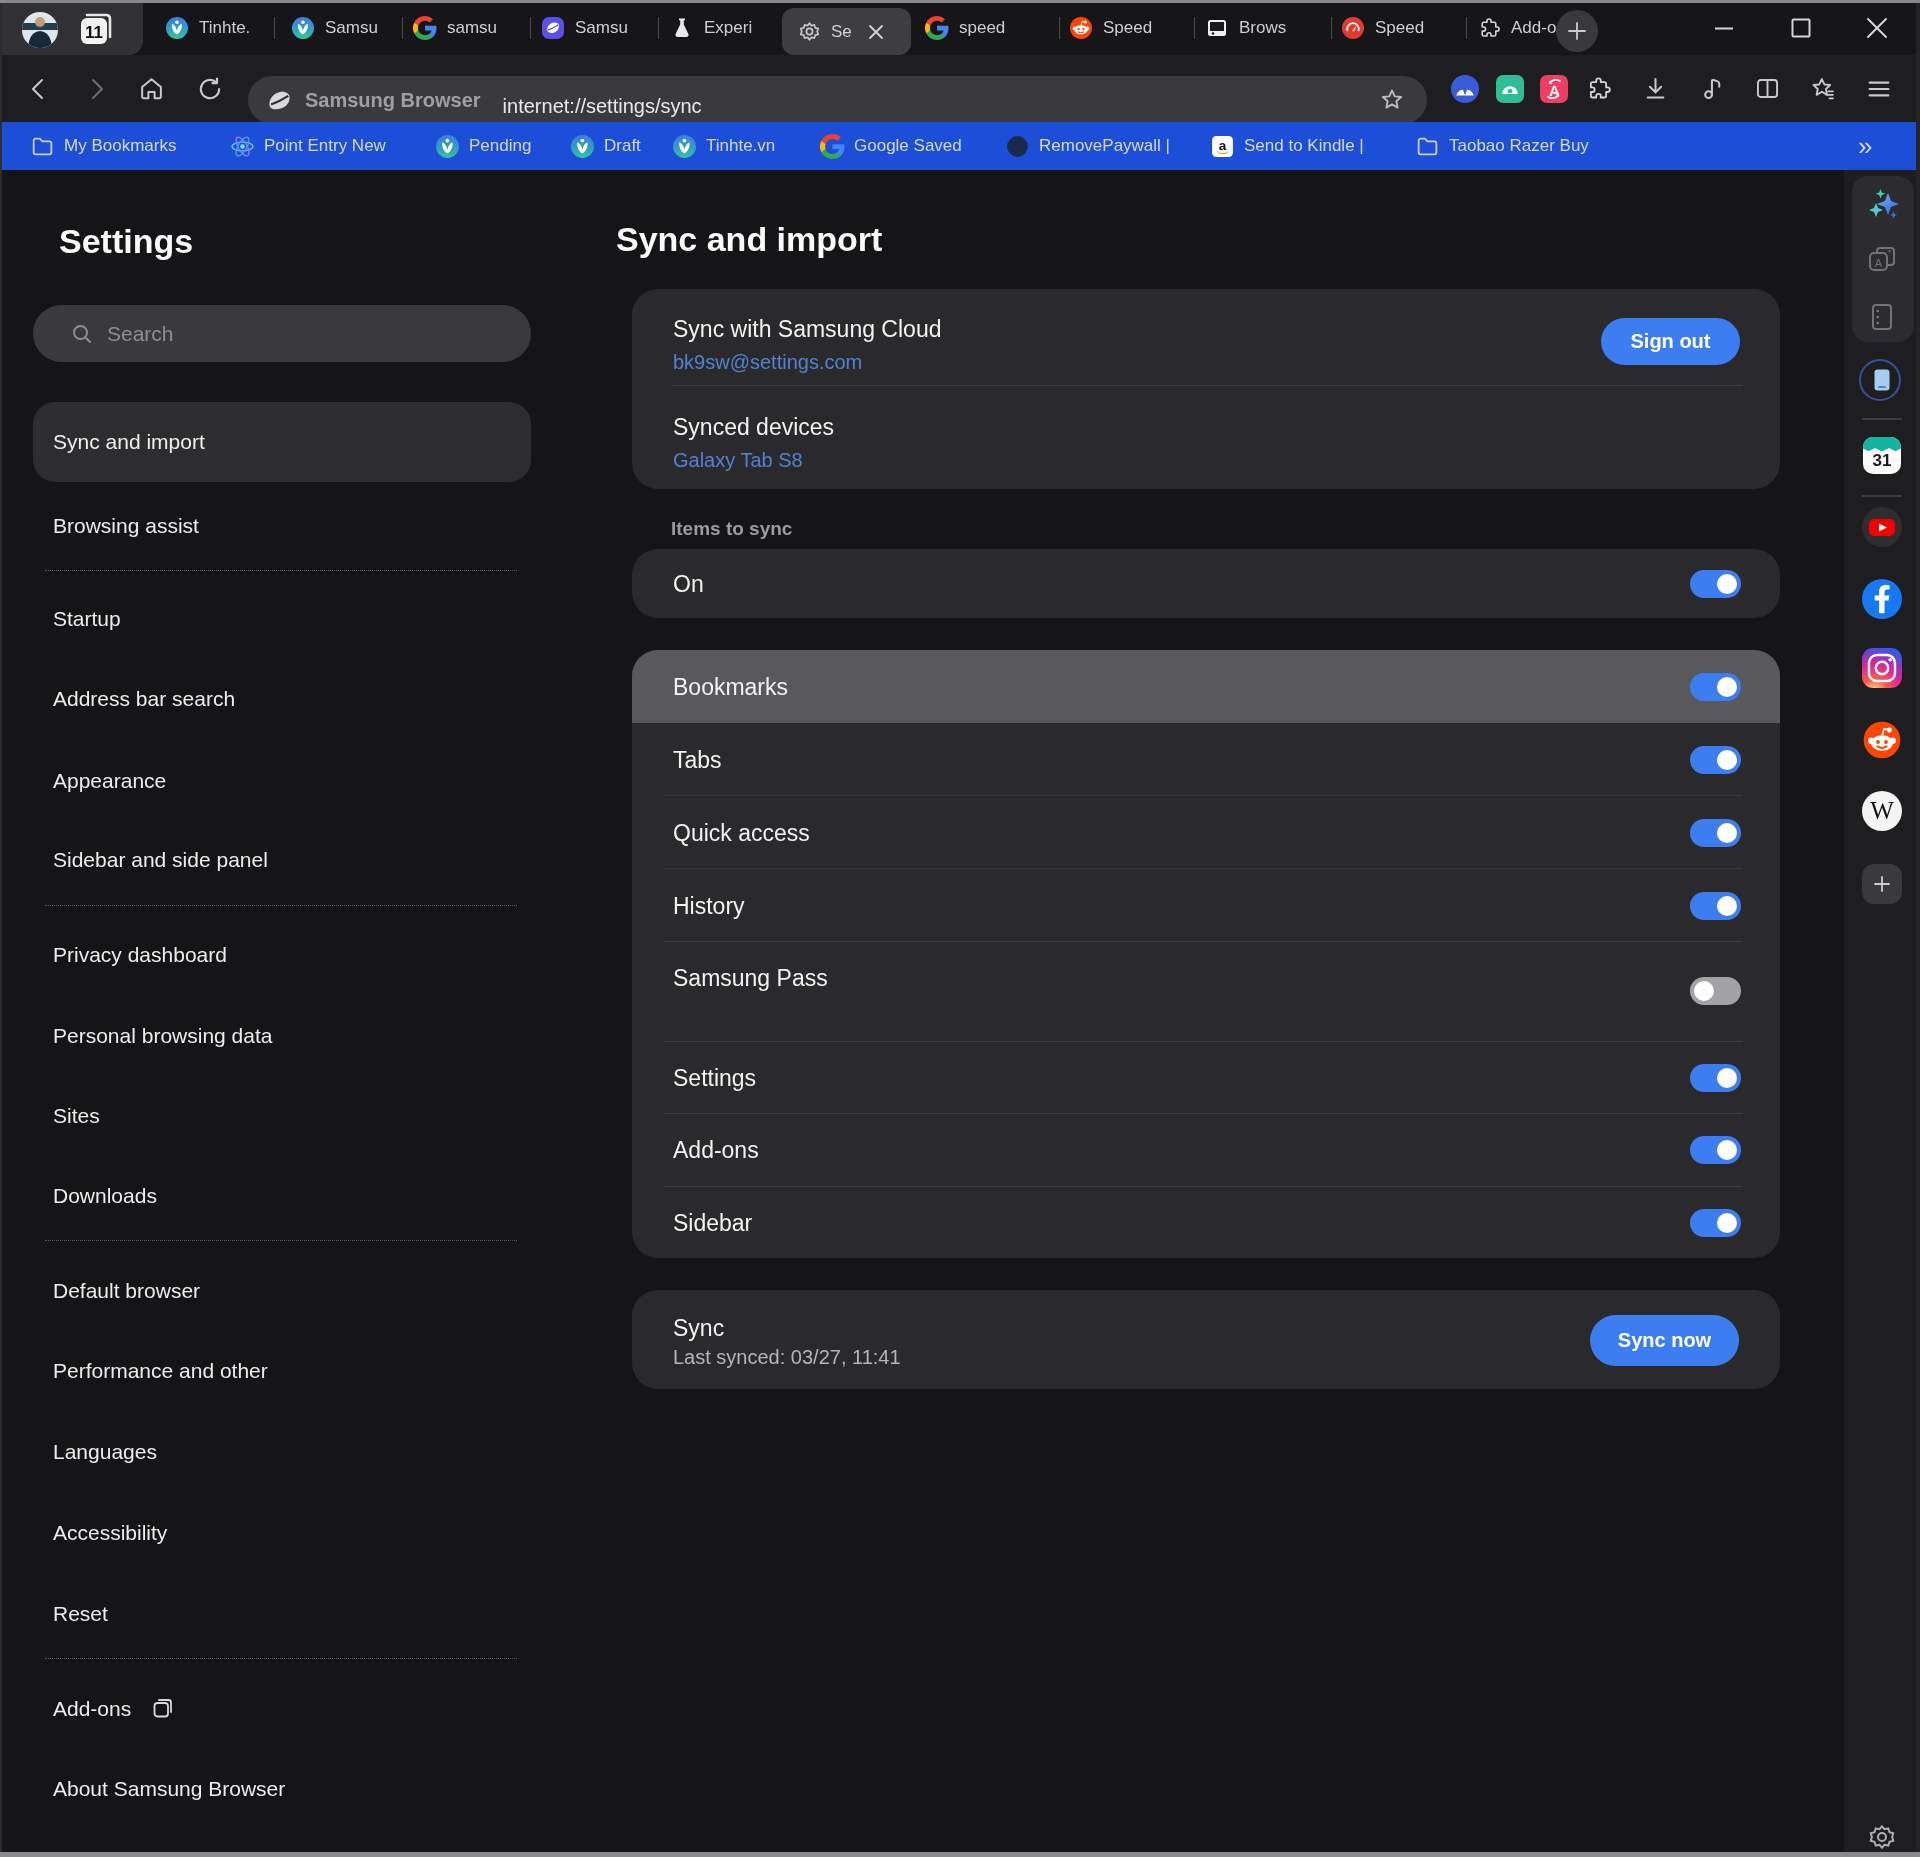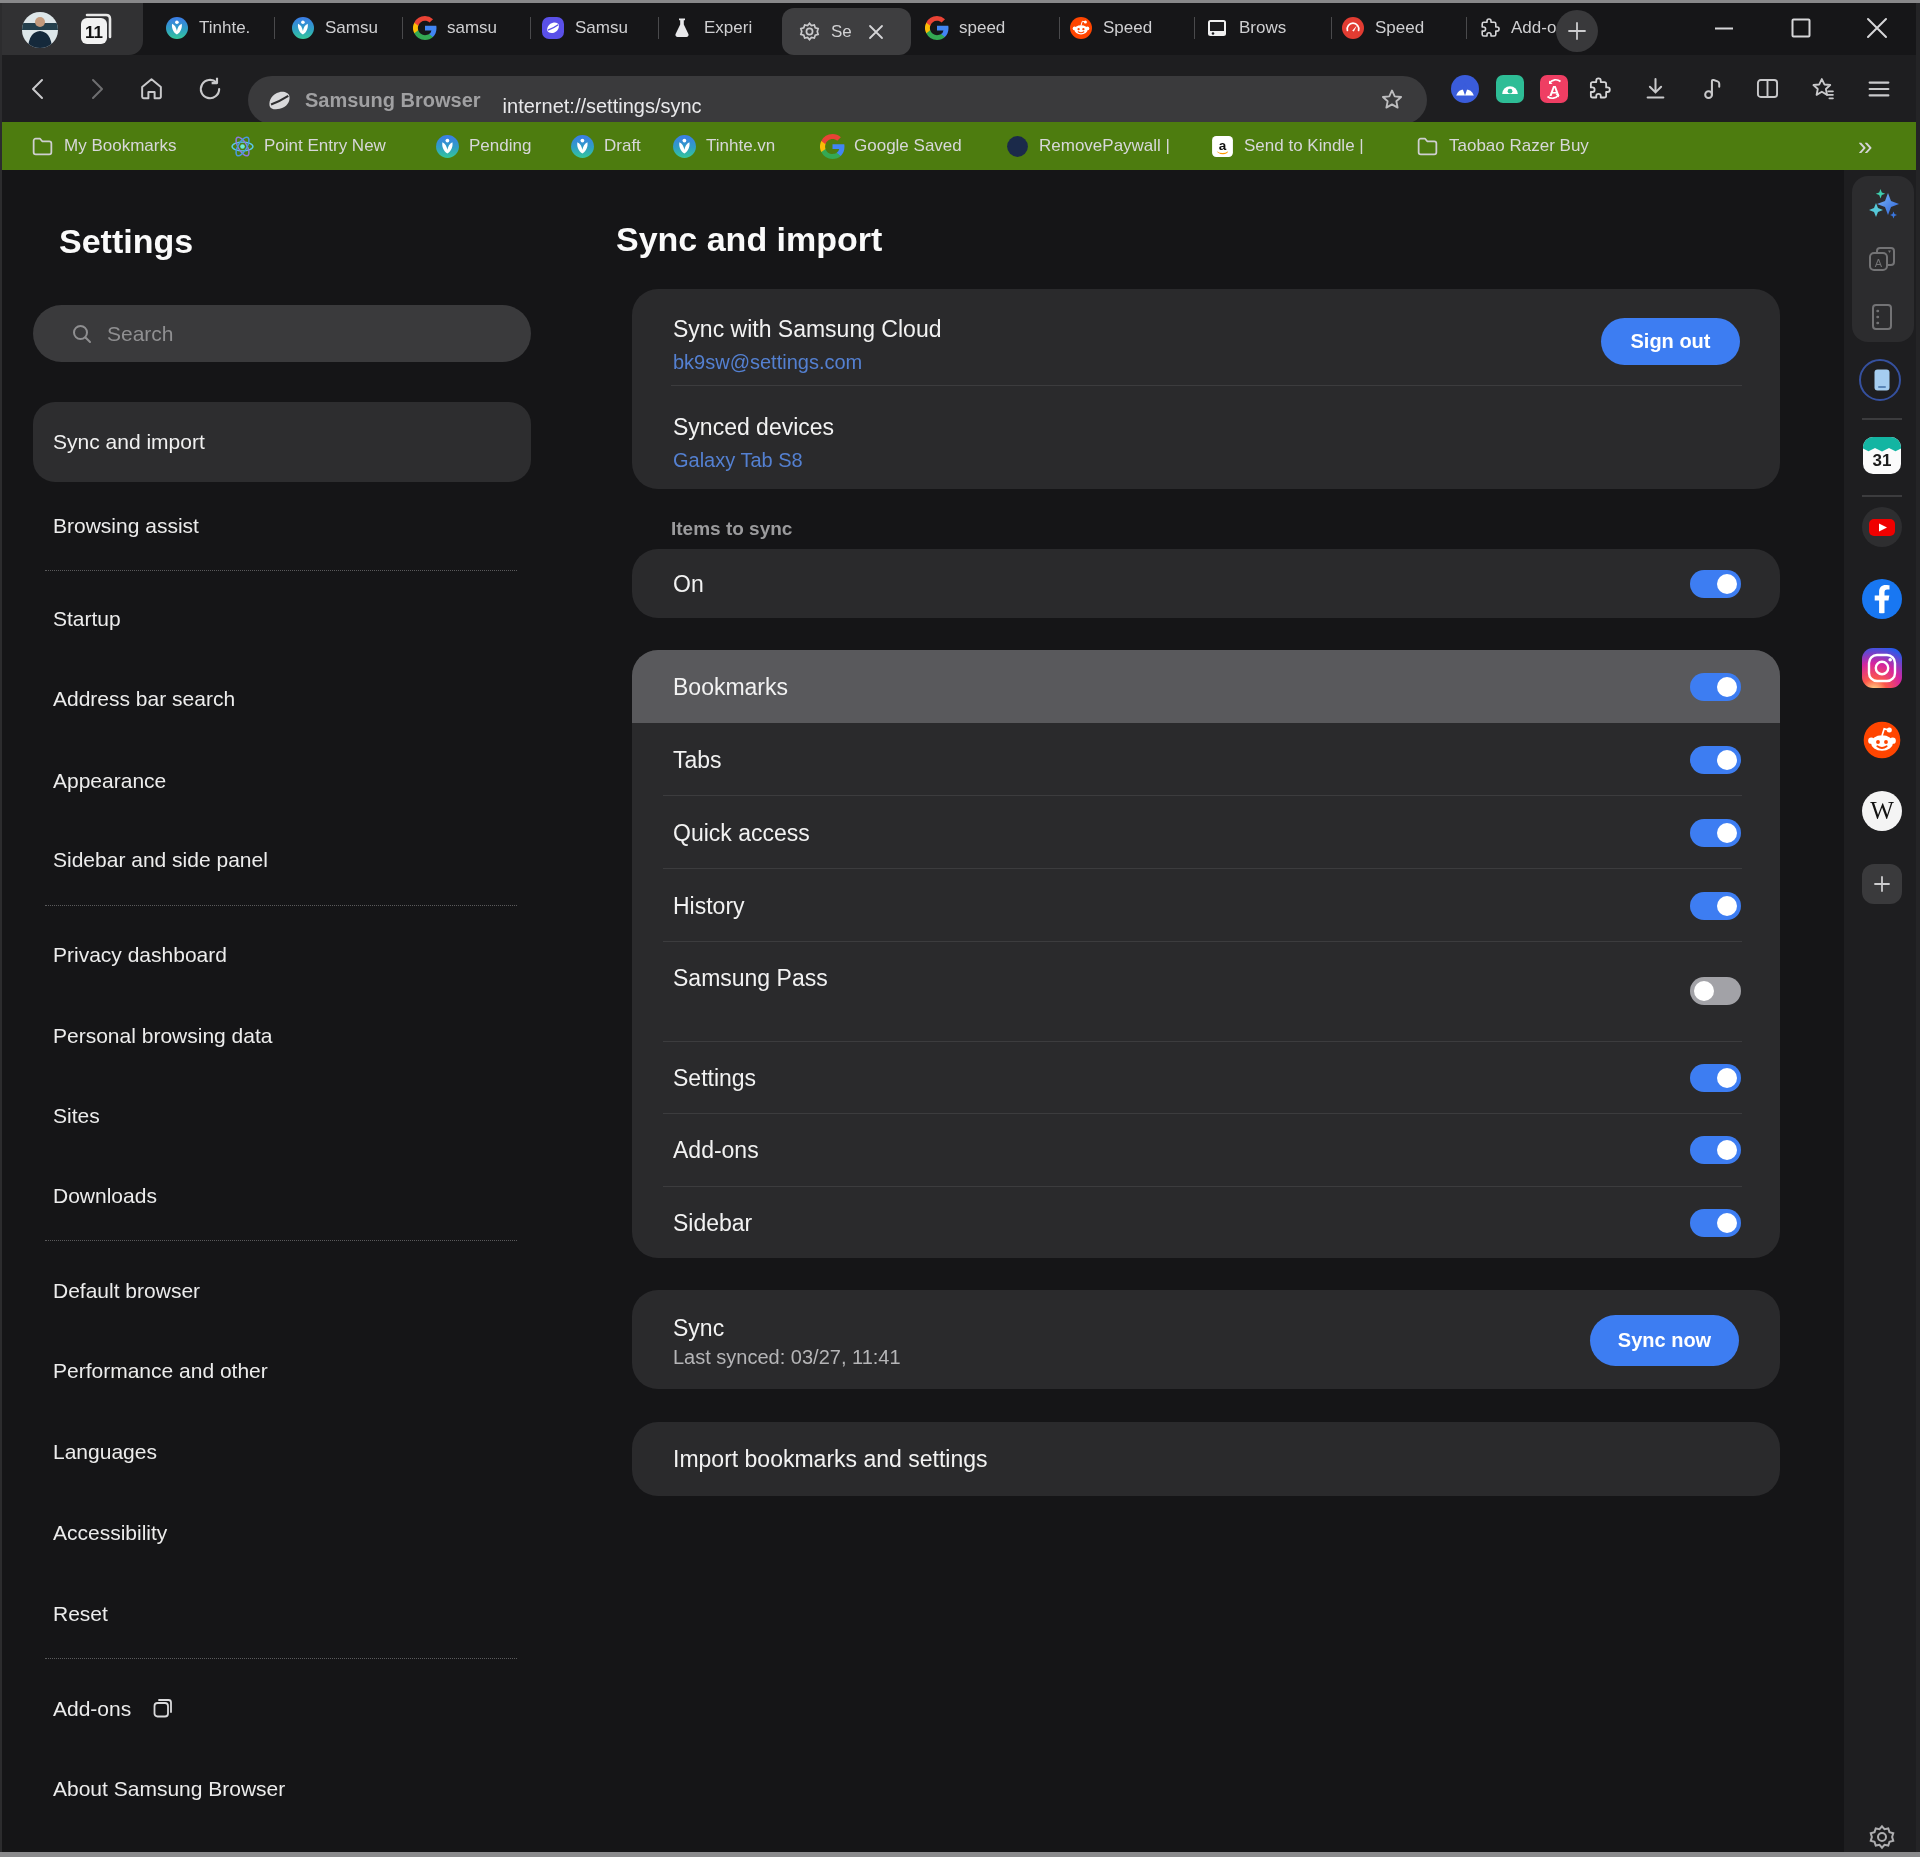--- a/index.html
+++ b/index.html
@@ -22,21 +22,21 @@
 
 
 #addrrow { position:absolute; left:0; top:55px; width:1920px; height:67px; background:#1e1e20; }
 .navbtn { position:absolute; top:0; height:67px; display:flex; align-items:center; justify-content:center; width:44px; }
 #urlpill { position:absolute; left:248px; top:21px; width:1179px; height:48px; background:#3a3a3c; border-radius:24px; display:flex; align-items:center; }
 #urlpill .sb { color:#a0a0a2; font-size:20px; font-weight:bold; margin-left:12px; }
 #urlpill .url { color:#e9e9eb; font-size:20px; margin-left:22px;margin-top:12px; }
 .extico { position:absolute; top:0; height:67px; display:flex; align-items:center; justify-content:center; width:44px; }
 
 
-#bmrow { position:absolute; left:0; top:122px; width:1920px; height:48px; background:#4d7c0f; }
+#bmrow { position:absolute; left:0; top:122px; width:1920px; height:48px; background:#1d4ed8; }
 .bm { position:absolute; top:0; height:48px; display:flex; align-items:center; color:#d7d7d9; font-size:17px; }
 .bm .t { margin-left:9px; white-space:nowrap; }
 
 
 #content { position:absolute; left:0; top:170px; width:1844px; height:1687px; background:#151517; }
 h1.settings { position:absolute; left:59px; top:52px; font-size:34px; font-weight:bold; color:#fafafa; }
 #searchbox { position:absolute; left:33px; top:135px; width:498px; height:57px; background:#3a3a3c; border-radius:29px; display:flex; align-items:center; }
 #searchbox .ph { color:#8f8f91; font-size:21px; margin-left:14px; }
 #selpill { position:absolute; left:33px; top:232px; width:498px; height:80px; background:#2d2d2f; border-radius:22px; display:flex; align-items:center; }
 #selpill span { color:#f0f0f0; font-size:21px; margin-left:20px; }
@@ -491,23 +491,20 @@
     <div class="rowtitle abs" style="left:41px;top:560px;">Sidebar</div>
     <div class="toggle" style="top:559px;"></div>
   </div>
 
   <div class="card" style="top:1120px;height:99px;">
     <div class="rowtitle abs" style="left:41px;top:25px;">Sync</div>
     <div class="graylbl abs" style="left:41px;top:56px;font-size:20px;color:#b5b5b7;">Last synced: 03/27, 11:41</div>
     <div class="bluebtn" style="left:958px;top:25px;width:149px;height:51px;">Sync now</div>
   </div>
 
-  <div class="card" style="top:1252px;height:74px;">
-    <div class="rowtitle abs" style="left:41px;top:24px;">Import bookmarks and settings</div>
-  </div>
 </div>
 
 <div id="sidebar">
   <div class="abs" style="left:8px;top:6px;width:62px;height:166px;background:#2c2c2e;border-radius:16px;"></div>
   <svg class="sic" style="top:12px;" width="40" height="40" viewBox="0 0 40 40">
     <defs>
           <linearGradient id="gai" x1="0" y1="0" x2="1" y2="1">
             <stop offset="0" stop-color="#7ab6f5"></stop>
             <stop offset="1" stop-color="#2d62d9"></stop>
           </linearGradient>

